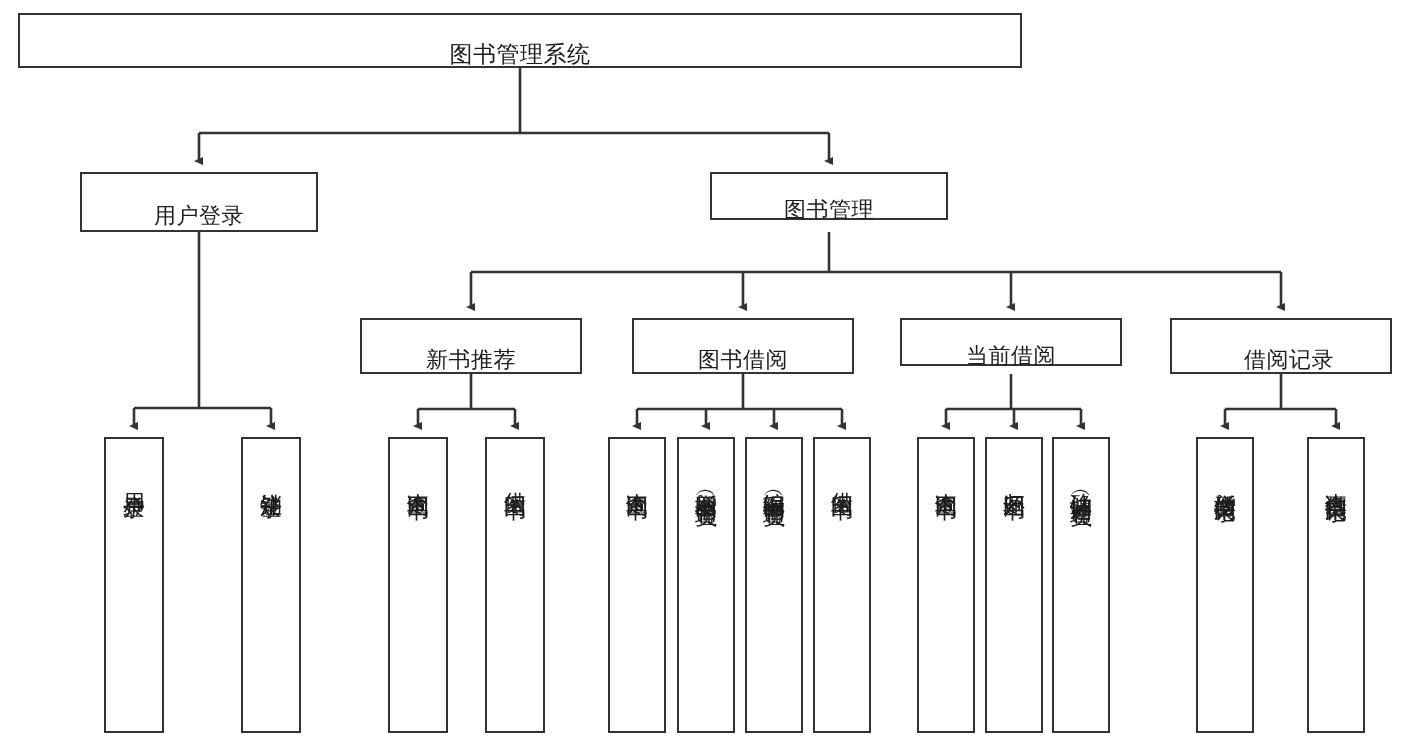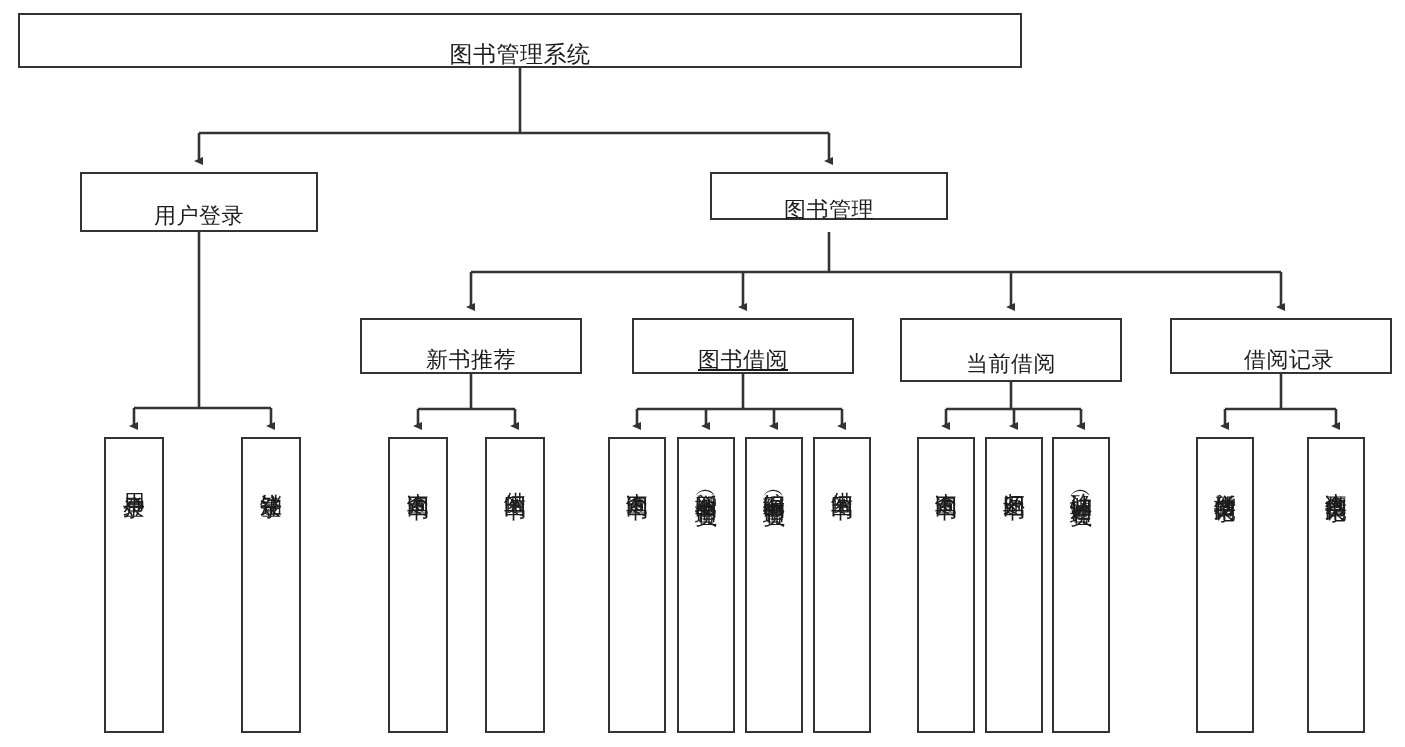--- a/index.html
+++ b/index.html
@@ -123,24 +123,24 @@
       </div>
       <div class="node horiz" style="left: 80px; top: 172px; width: 238px; height: 60px;">
         <span class="label">用户登录</span>
       </div>
       <div class="node horiz" style="left: 710px; top: 172px; width: 238px; height: 48px;">
         <span class="label">图书管理</span>
       </div>
       <div class="node horiz" style="left: 360px; top: 318px; width: 222px; height: 56px;">
         <span class="label">新书推荐</span>
       </div>
-      <div class="node horiz" style="left: 632px; top: 318px; width: 222px; height: 56px; text-decoration: underline;">
+      <div class="node horiz" style="left: 632px; top: 318px; width: 222px; height: 56px;">
         <span class="label">图书借阅</span>
       </div>
-      <div class="node horiz" style="left: 900px; top: 318px; width: 222px; height: 64px;">
+      <div class="node horiz" style="left: 900px; top: 318px; width: 222px; height: 48px;">
         <span class="label">当前借阅</span>
       </div>
       <div class="node horiz" style="left: 1170px; top: 318px; width: 222px; height: 56px; padding-left: 16px;">
         <span class="label">借阅记录</span>
       </div>
       <div class="node vert" style="left: 104px; top: 437px; width: 60px; height: 296px;">
         <span class="label">用户登录</span>
       </div>
       <div class="node vert" style="left: 241px; top: 437px; width: 60px; height: 296px;">
         <span class="label">注销登录</span>

